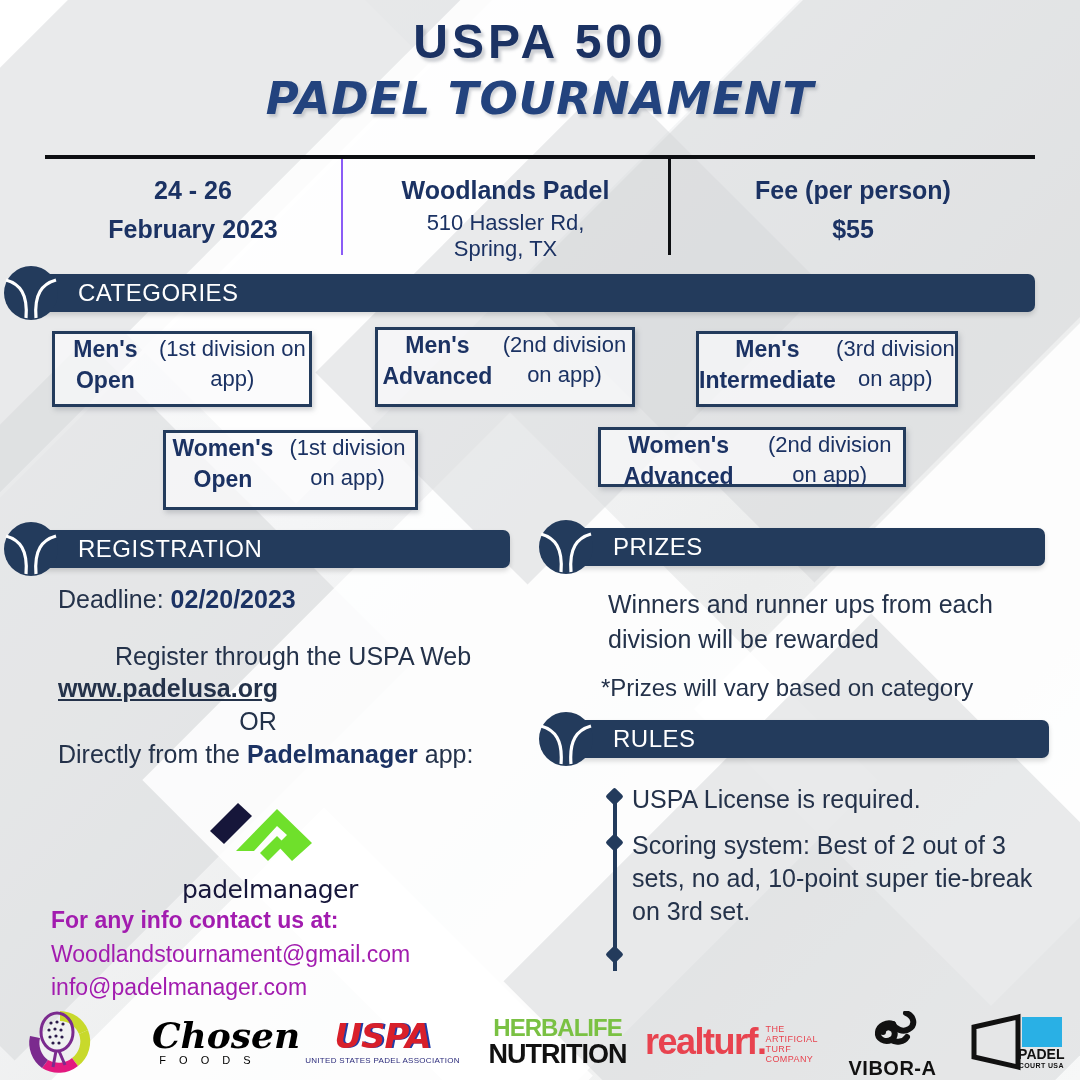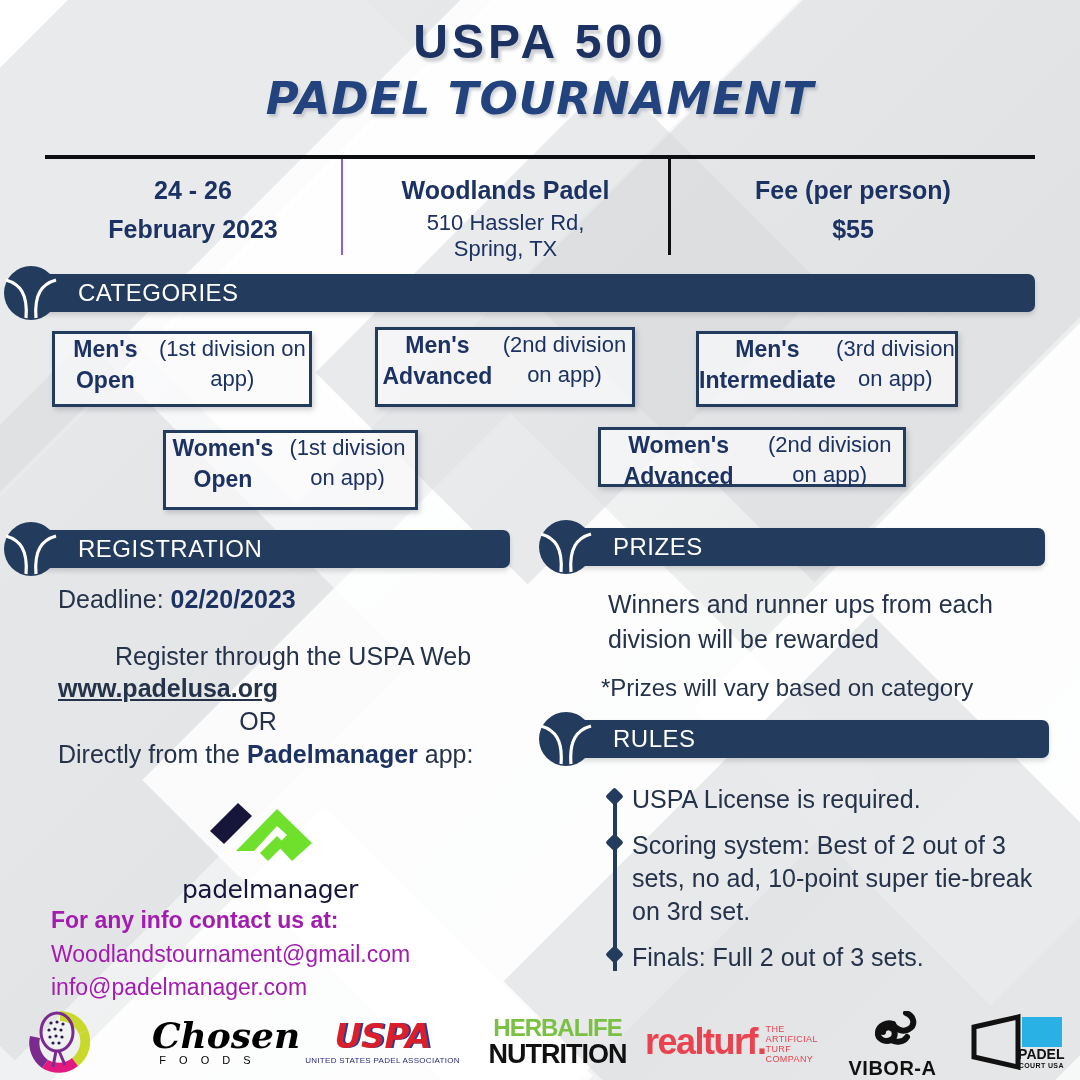--- a/index.html
+++ b/index.html
@@ -394,21 +394,20 @@
     <div class="rule">
       <span class="dia"></span>
       <span>USPA License is required.</span>
     </div>
     <div class="rule">
       <span class="dia"></span>
       <span>Scoring system: Best of 2 out of 3 sets, no ad, 10-point super tie-break on 3rd set.</span>
     </div>
     <div class="rule">
       <span class="dia"></span>
-      <span>Finals: Full 2 out of 3 sets.</span>
     </div>
   </div>
 
   <div id="sponsors">
 
     <div class="sp sp-woodlands">
       <svg width="74" height="74" viewBox="0 0 74 74">
         <path d="M37 6 a31 31 0 0 1 28 19 l-9 4 a21 21 0 0 0 -19 -13 Z" fill="#c8d92b"></path>
         <path d="M65 25 a31 31 0 0 1 -10 36 l-6 -8 a21 21 0 0 0 7 -24 Z" fill="#c8d92b"></path>
         <path d="M55 61 a31 31 0 0 1 -36 2 l6 -8 a21 21 0 0 0 24 -2 Z" fill="#e3197f"></path>

